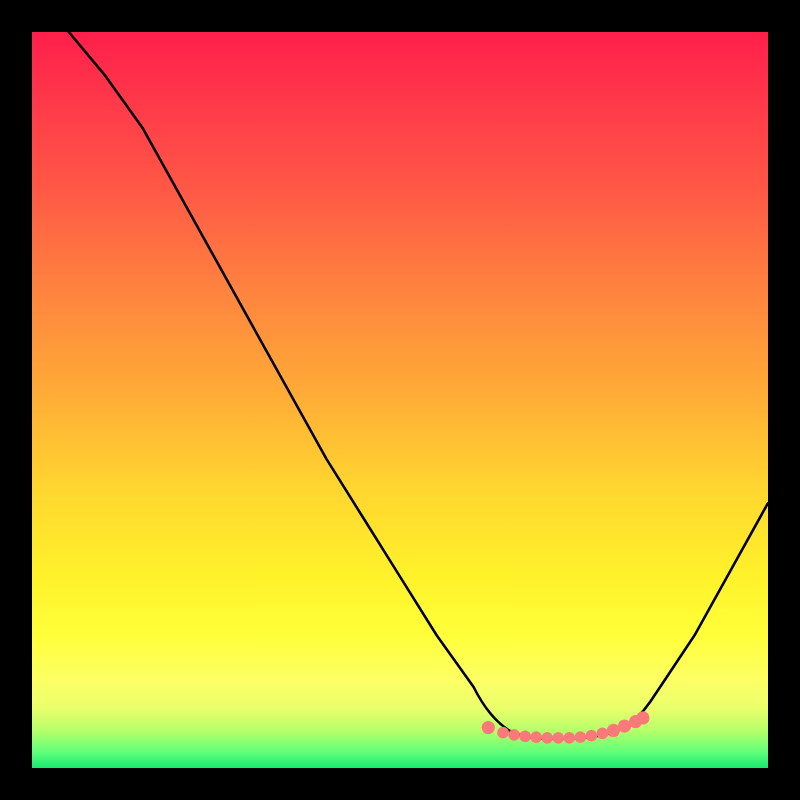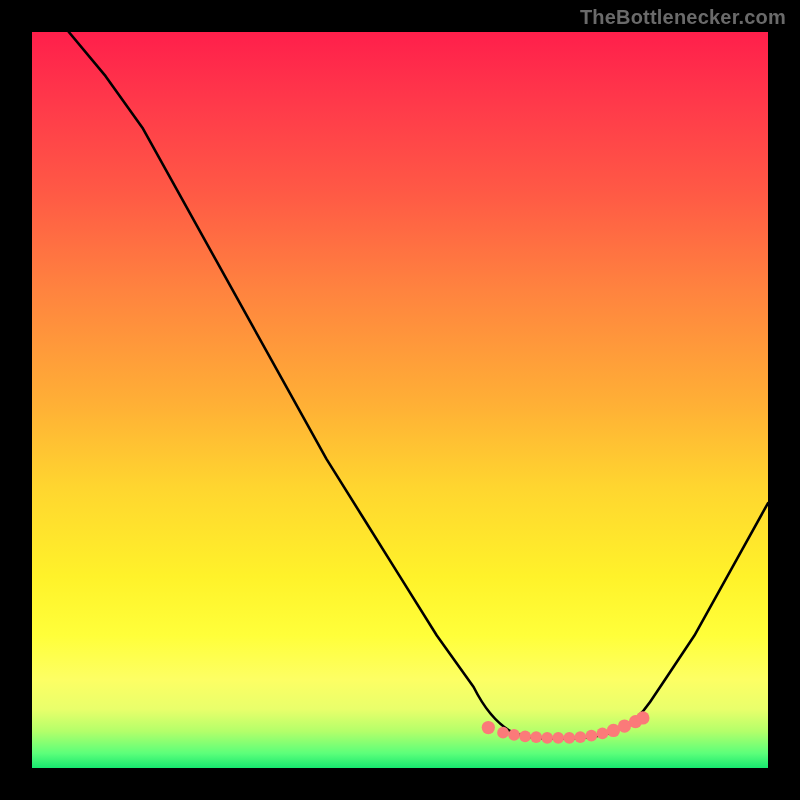--- a/index.html
+++ b/index.html
@@ -105,14 +105,13 @@
         <circle cx="76" cy="95.6" r="0.8"></circle>
         <circle cx="77.5" cy="95.3" r="0.8"></circle>
         <circle cx="79" cy="94.9" r="0.9"></circle>
         <circle cx="80.5" cy="94.3" r="0.9"></circle>
         <circle cx="82" cy="93.7" r="0.9"></circle>
         <circle cx="83" cy="93.2" r="0.9"></circle>
       </g>
     </svg>
   </div>
 
-  <div class="watermark">TheBottlenecker.com</div>
 </div>
 
 </body></html>

